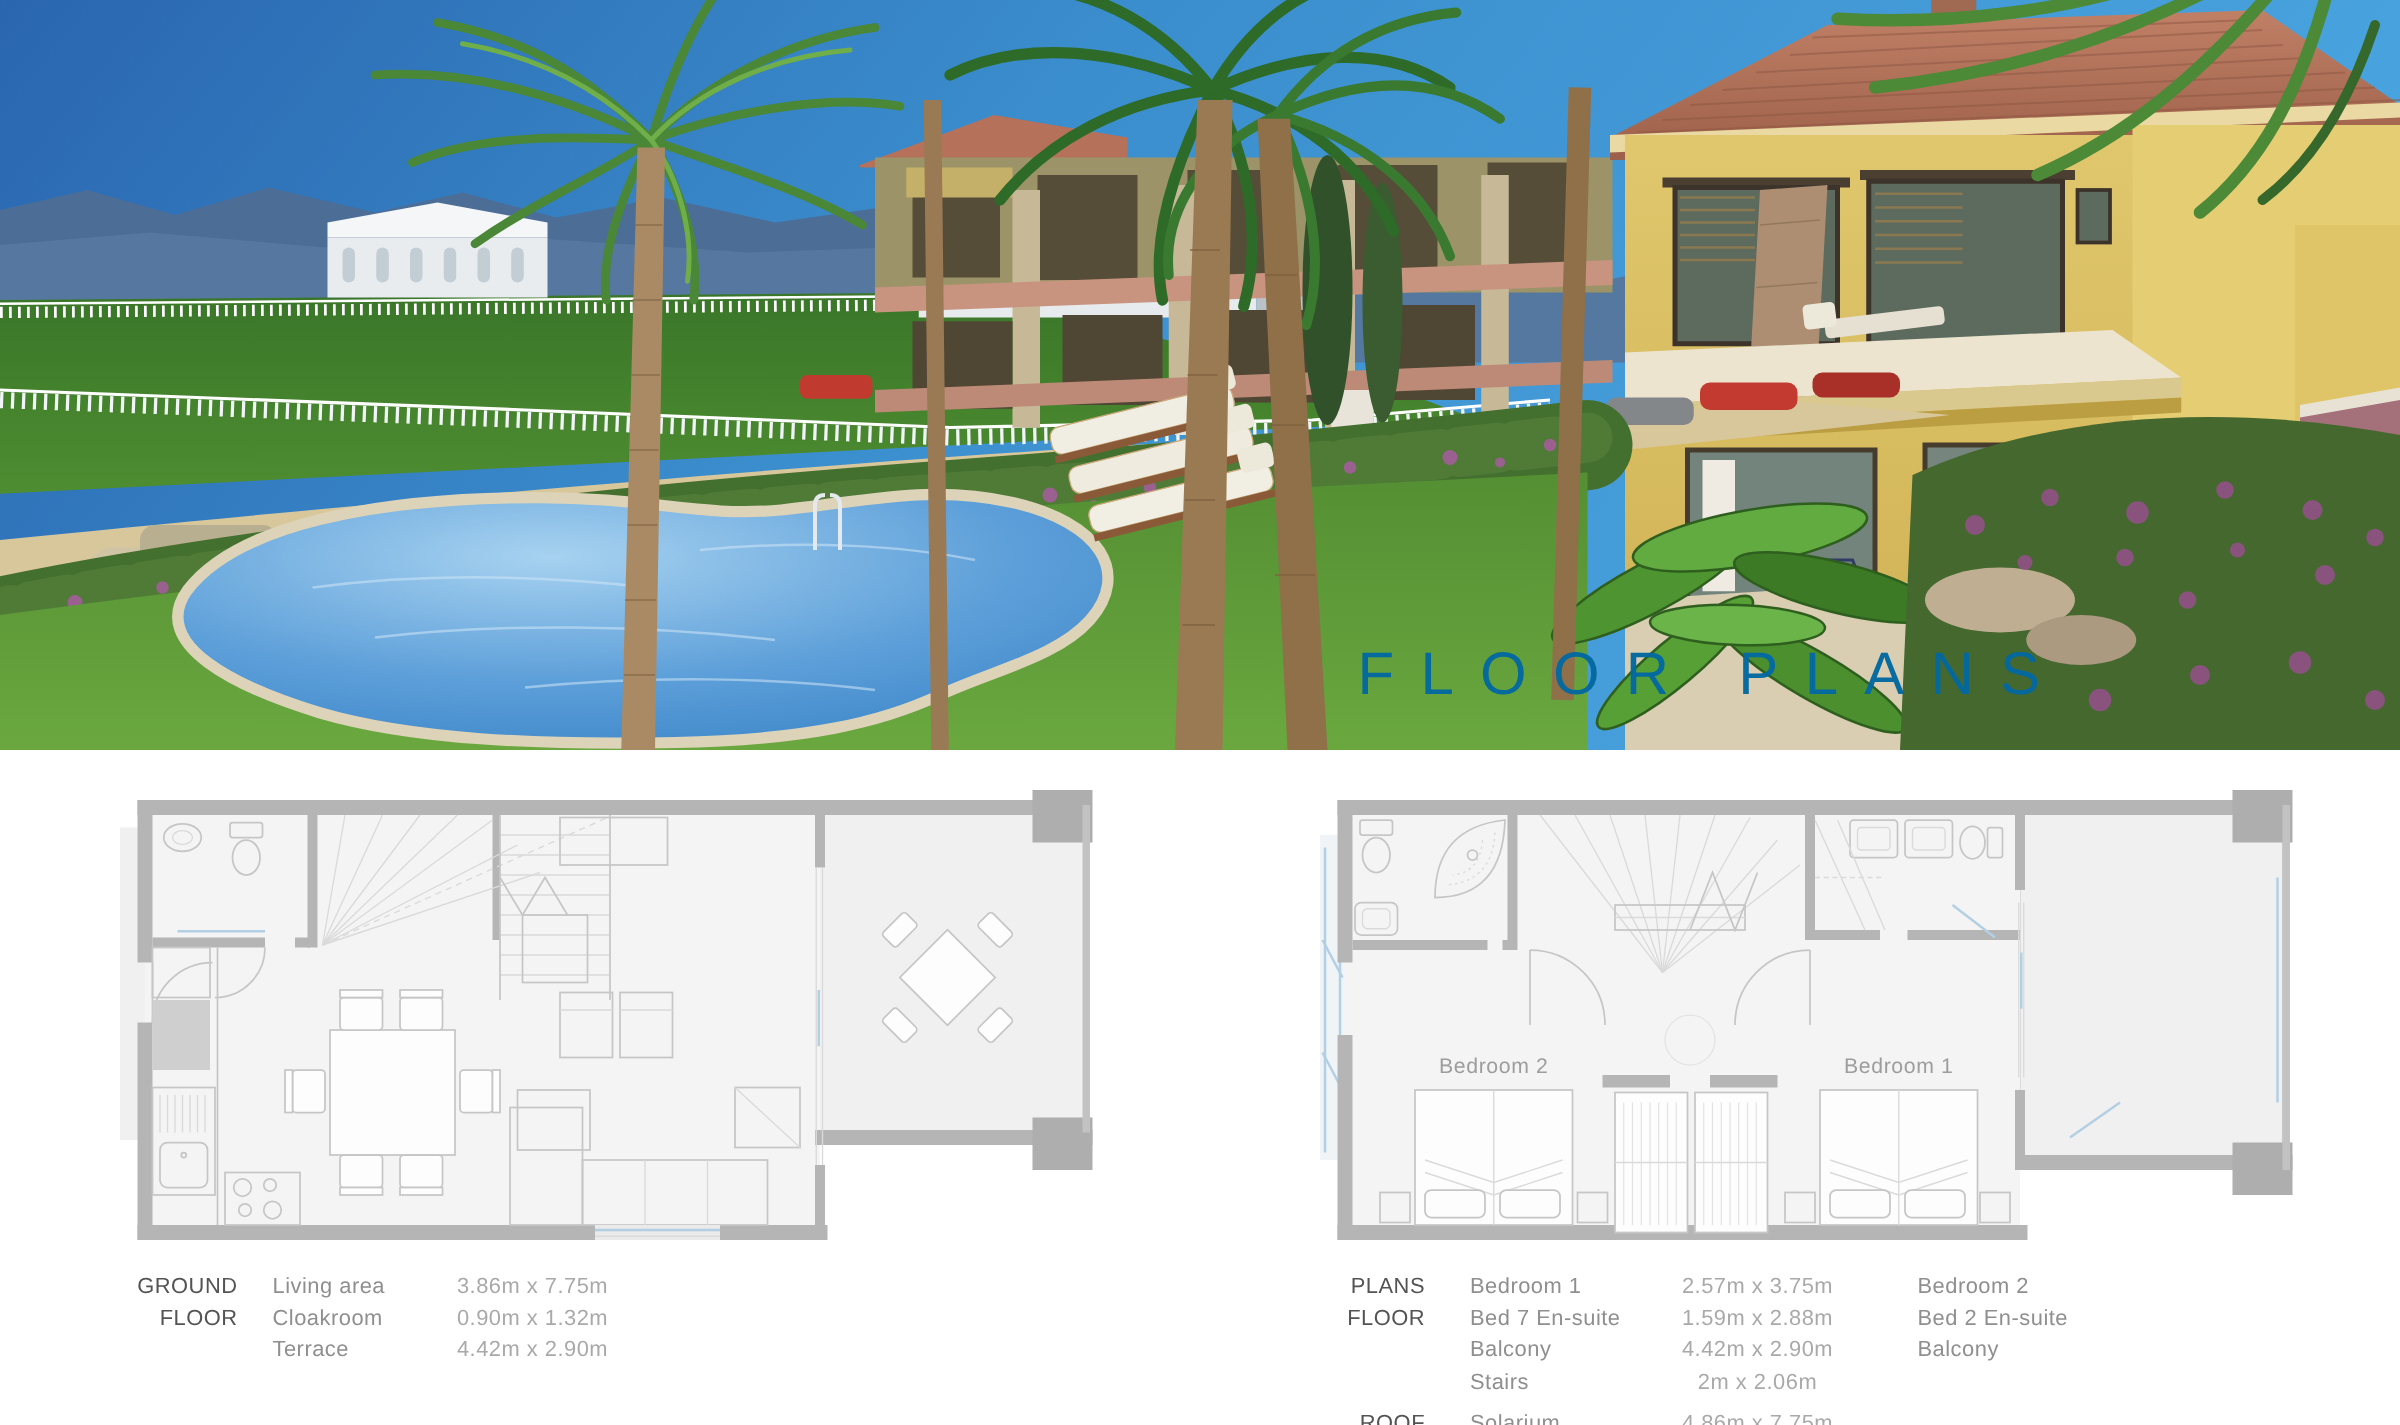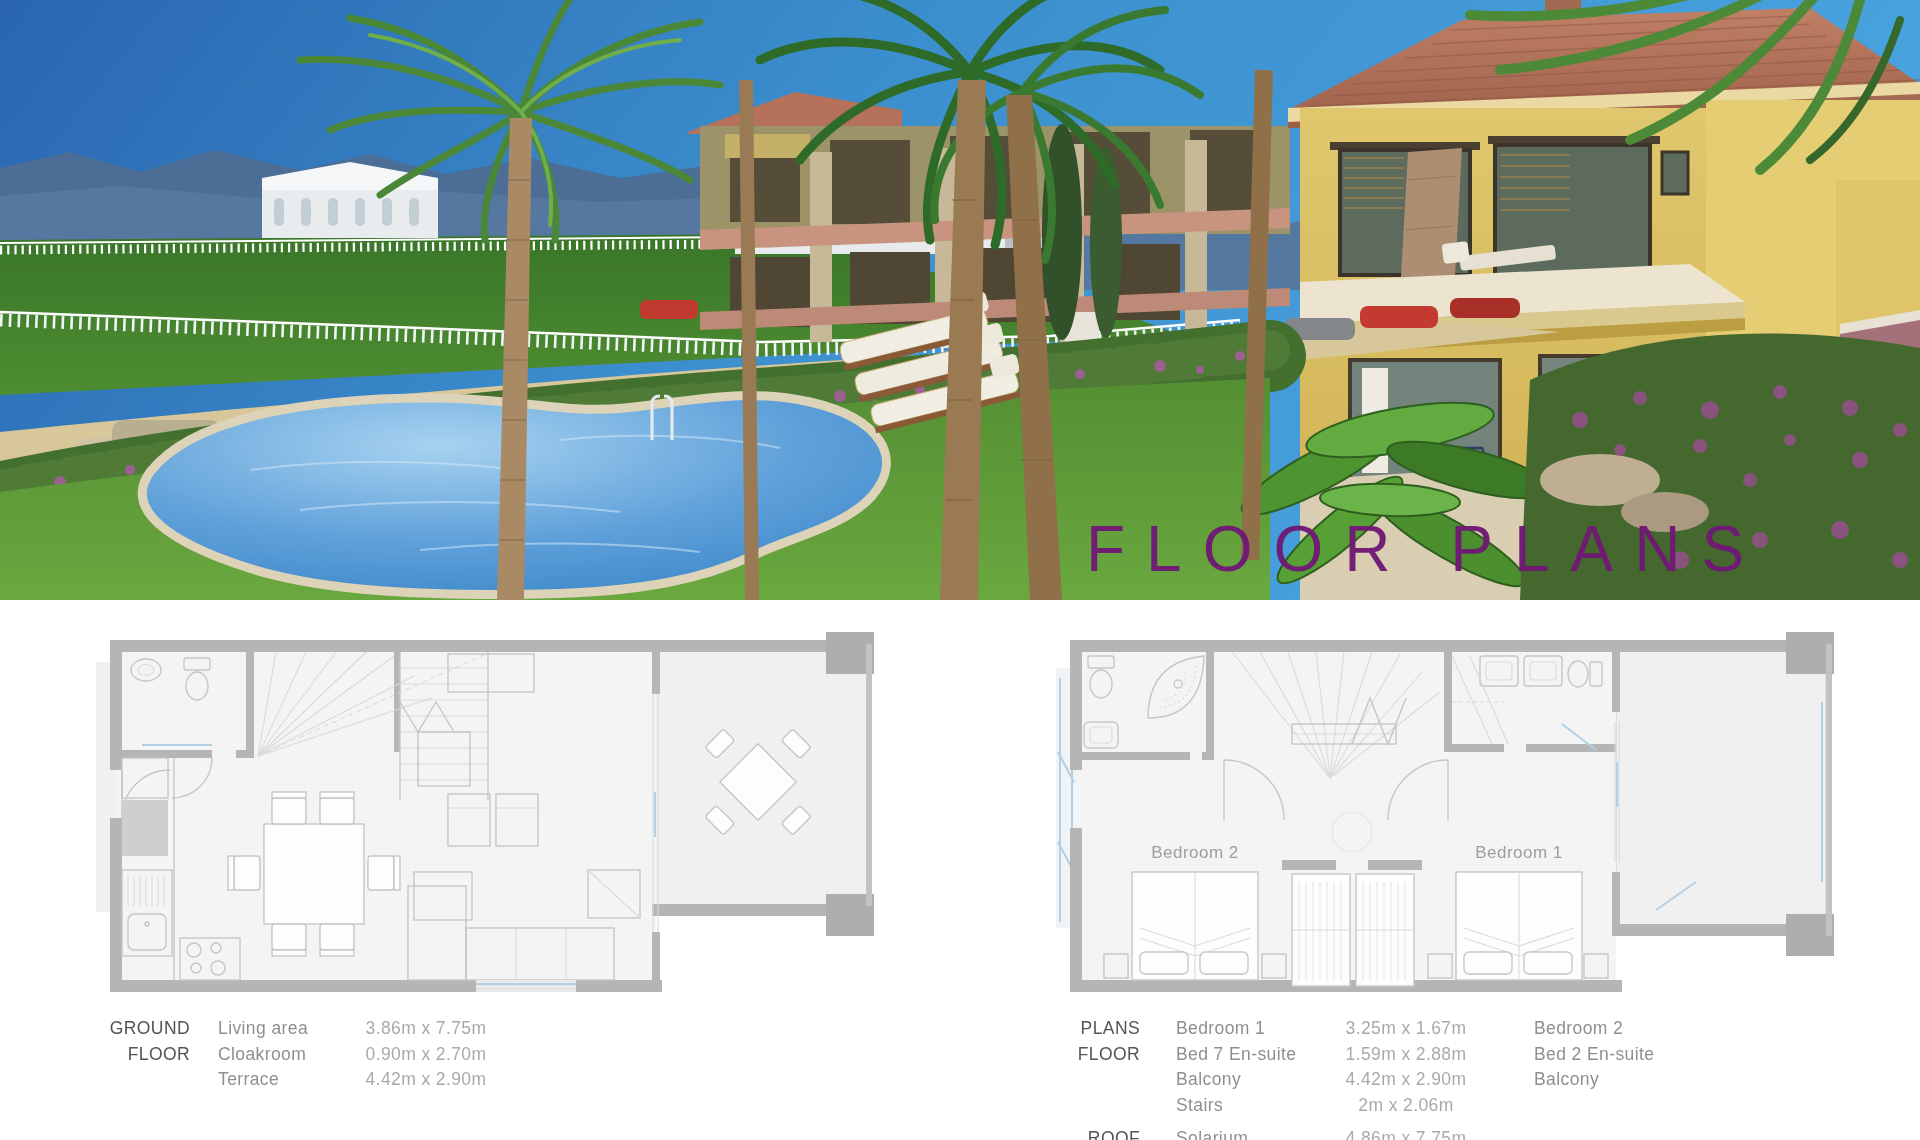--- a/index.html
+++ b/index.html
@@ -1,21 +1,21 @@
 <!DOCTYPE html>
 <html><head>
 <meta charset="utf-8">
 <style>
   html,body{margin:0;padding:0;background:#fff;}
   .page{position:relative;width:1920px;height:1140px;overflow:hidden;background:#fff;
         font-family:"Liberation Sans",sans-serif;}
   .hero{position:absolute;left:0;top:0;width:1920px;height:600px;}
   .hero svg{display:block;}
-  .hero-title{position:absolute;left:1086px;top:512px;font-size:64px;font-weight:100;
-        letter-spacing:21px;color:#701a75;white-space:nowrap;opacity:.97;}
+  .hero-title{position:absolute;left:1086px;top:512px;font-size:48px;font-weight:100;
+        letter-spacing:21px;color:#0369a1;white-space:nowrap;opacity:.97;}
   .plan{position:absolute;}
   .wall{fill:#b5b5b5;}
   .blk{fill:#aeaeae;}
   .intr{fill:#f4f4f4;}
   .pale{fill:#f0f0f0;}
   .ln{stroke:#c6c6c6;stroke-width:1.4;fill:none;}
   .lnf{stroke:#c6c6c6;stroke-width:1.4;fill:#fdfdfd;}
   .lnl{stroke:#dadada;stroke-width:1.1;fill:none;}
   .blueln{stroke:#b3cfe4;stroke-width:2;fill:none;}
   .tick{stroke:#e3e3e3;stroke-width:1;fill:none;}
@@ -669,36 +669,36 @@
     <div>GROUND</div>
     <div>FLOOR</div>
   </div>
   <div class="tbl" style="left:218px;top:1016px;">
     <div class="roomlbl">Living area</div>
     <div class="roomlbl">Cloakroom</div>
     <div class="roomlbl">Terrace</div>
   </div>
   <div class="tbl" style="left:330px;top:1016px;width:192px;">
     <div class="dimval">3.86m x 7.75m</div>
-    <div class="dimval">0.90m x 2.70m</div>
+    <div class="dimval">0.90m x 1.32m</div>
     <div class="dimval">4.42m x 2.90m</div>
   </div>
 
   <div class="tbl floorname" style="left:1046px;top:1016px;width:94px;">
     <div>PLANS</div>
     <div>FLOOR</div>
   </div>
   <div class="tbl" style="left:1176px;top:1016px;">
     <div class="roomlbl">Bedroom 1</div>
     <div class="roomlbl">Bed 7 En-suite</div>
     <div class="roomlbl">Balcony</div>
     <div class="roomlbl">Stairs</div>
   </div>
   <div class="tbl" style="left:1330px;top:1016px;width:152px;">
-    <div class="dimval">3.25m x 1.67m</div>
+    <div class="dimval">2.57m x 3.75m</div>
     <div class="dimval">1.59m x 2.88m</div>
     <div class="dimval">4.42m x 2.90m</div>
     <div class="dimval">2m x 2.06m</div>
   </div>
   <div class="tbl" style="left:1534px;top:1016px;">
     <div class="roomlbl">Bedroom 2</div>
     <div class="roomlbl">Bed 2 En-suite</div>
     <div class="roomlbl">Balcony</div>
   </div>
 

